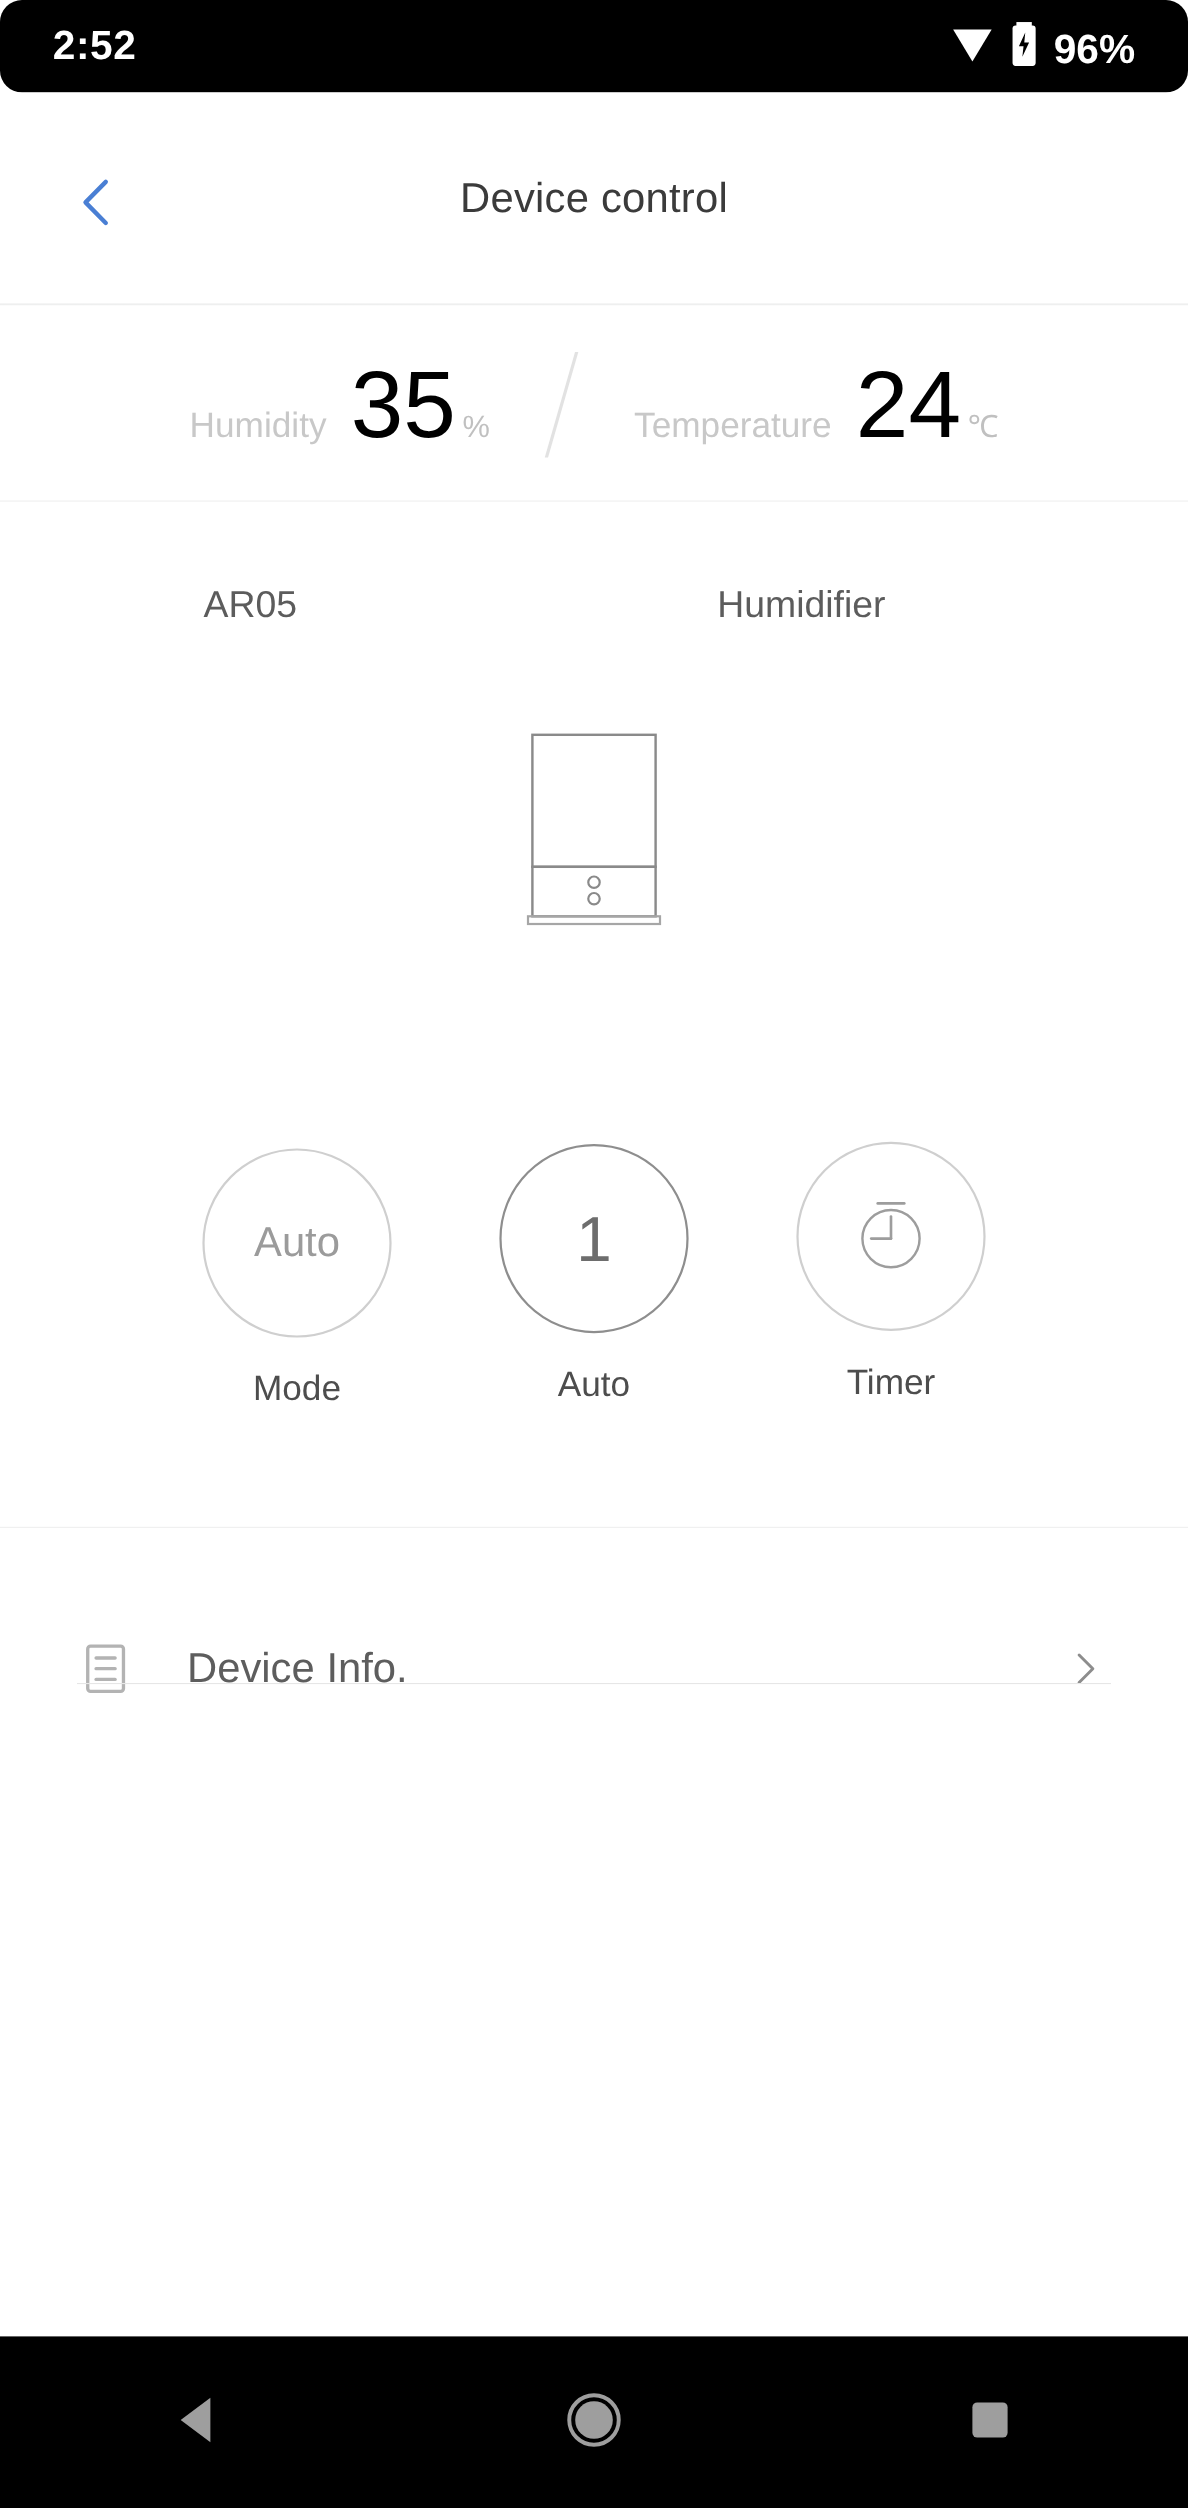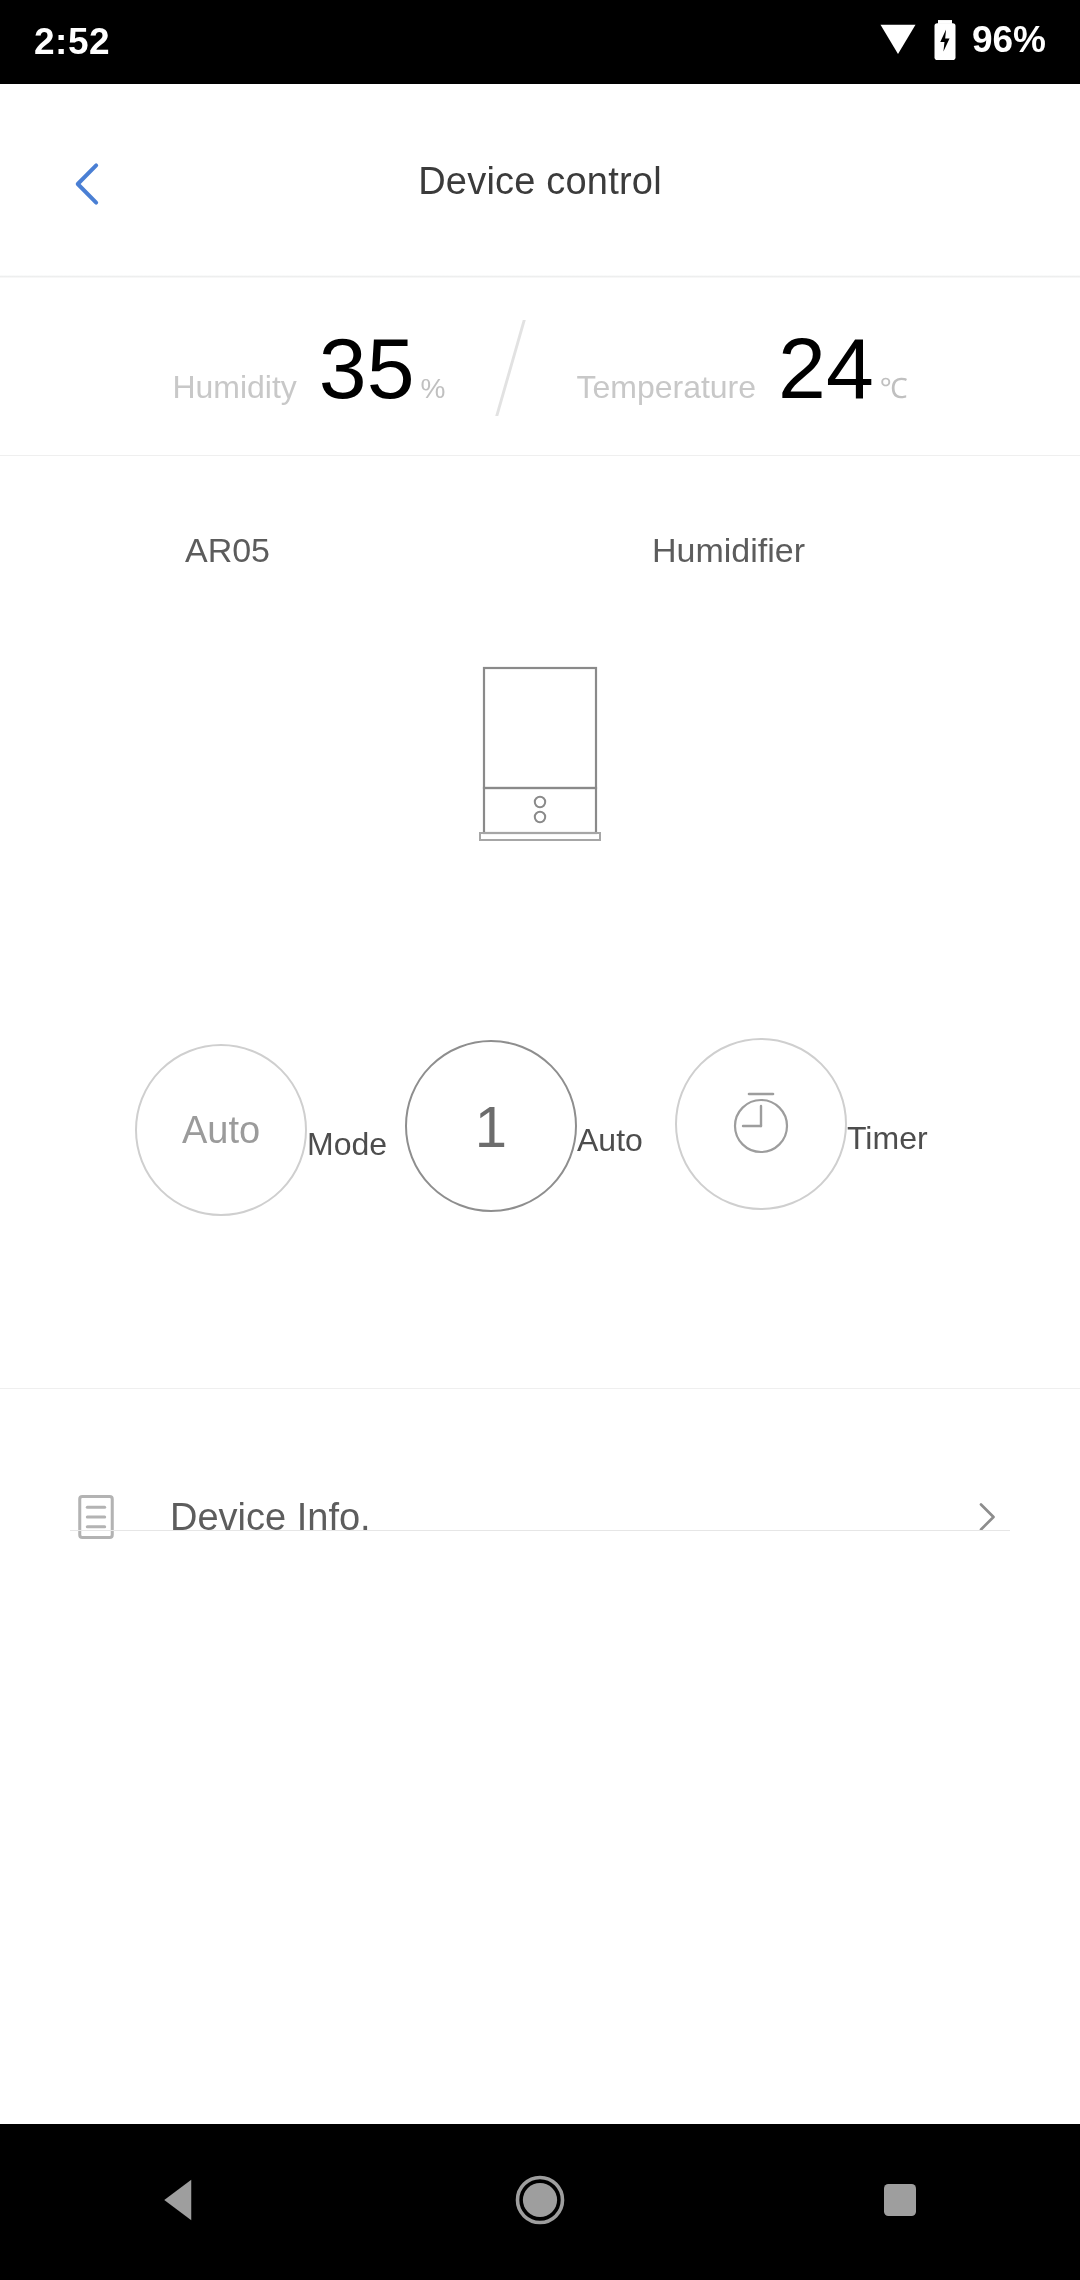--- a/index.html
+++ b/index.html
@@ -9,24 +9,25 @@
     font-family:"Liberation Sans", sans-serif;
     overflow:hidden;
   }
   .phone { position:relative; width:1080px; height:2280px; background:#ffffff; }
 
   
   .statusbar {
     position:absolute; top:0; left:0; width:1080px; height:84px;
     background:#000000; color:#ffffff;
     display:flex; align-items:center; justify-content:space-between;
-    padding:0 34px;
+    padding:0 48px;
+    border-radius:20px;
   }
   .sb-time { font-size:37px; font-weight:bold; letter-spacing:0.5px; }
-  .sb-right { display:flex; align-items:flex-start; gap:14px; }
+  .sb-right { display:flex; align-items:flex-end; gap:14px; }
   .sb-battery-pct { font-size:37px; font-weight:bold; }
 
   
   .appbar {
     position:absolute; top:84px; left:0; width:1080px; height:194px;
     background:#ffffff;
   }
   .appbar-title {
     position:absolute; left:0; top:0; width:1080px; height:194px;
     display:flex; align-items:center; justify-content:center;
@@ -79,21 +80,21 @@
   .status-word {
     position:absolute; top:925px; left:0; width:1080px;
     text-align:center; font-size:33px; color:#9a9a9a;
   }
 
   
   .controls {
     position:absolute; top:1040px; left:0; width:1080px; height:290px;
     display:flex; align-items:flex-start; justify-content:center;
   }
-  .ctrl { width:270px; display:flex; flex-direction:row; align-items:center; }
+  .ctrl { width:270px; display:flex; flex-direction:column; align-items:center; }
   .ctrl-circle {
     width:172px; height:172px; border-radius:50%;
     display:flex; align-items:center; justify-content:center;
     cursor:pointer; background:#ffffff;
   }
   .ctrl-circle.light { border:2px solid #cfcfcf; }
   .ctrl-circle.dark  { border:2px solid #8e8e8e; }
   .ctrl-circle .txt-auto { font-size:38px; color:#9b9b9b; }
   .ctrl-circle .txt-num  { font-size:58px; color:#6d6d6d; font-weight:300; }
   .ctrl-label { margin-top:28px; font-size:32px; color:#4d4d4d; }

